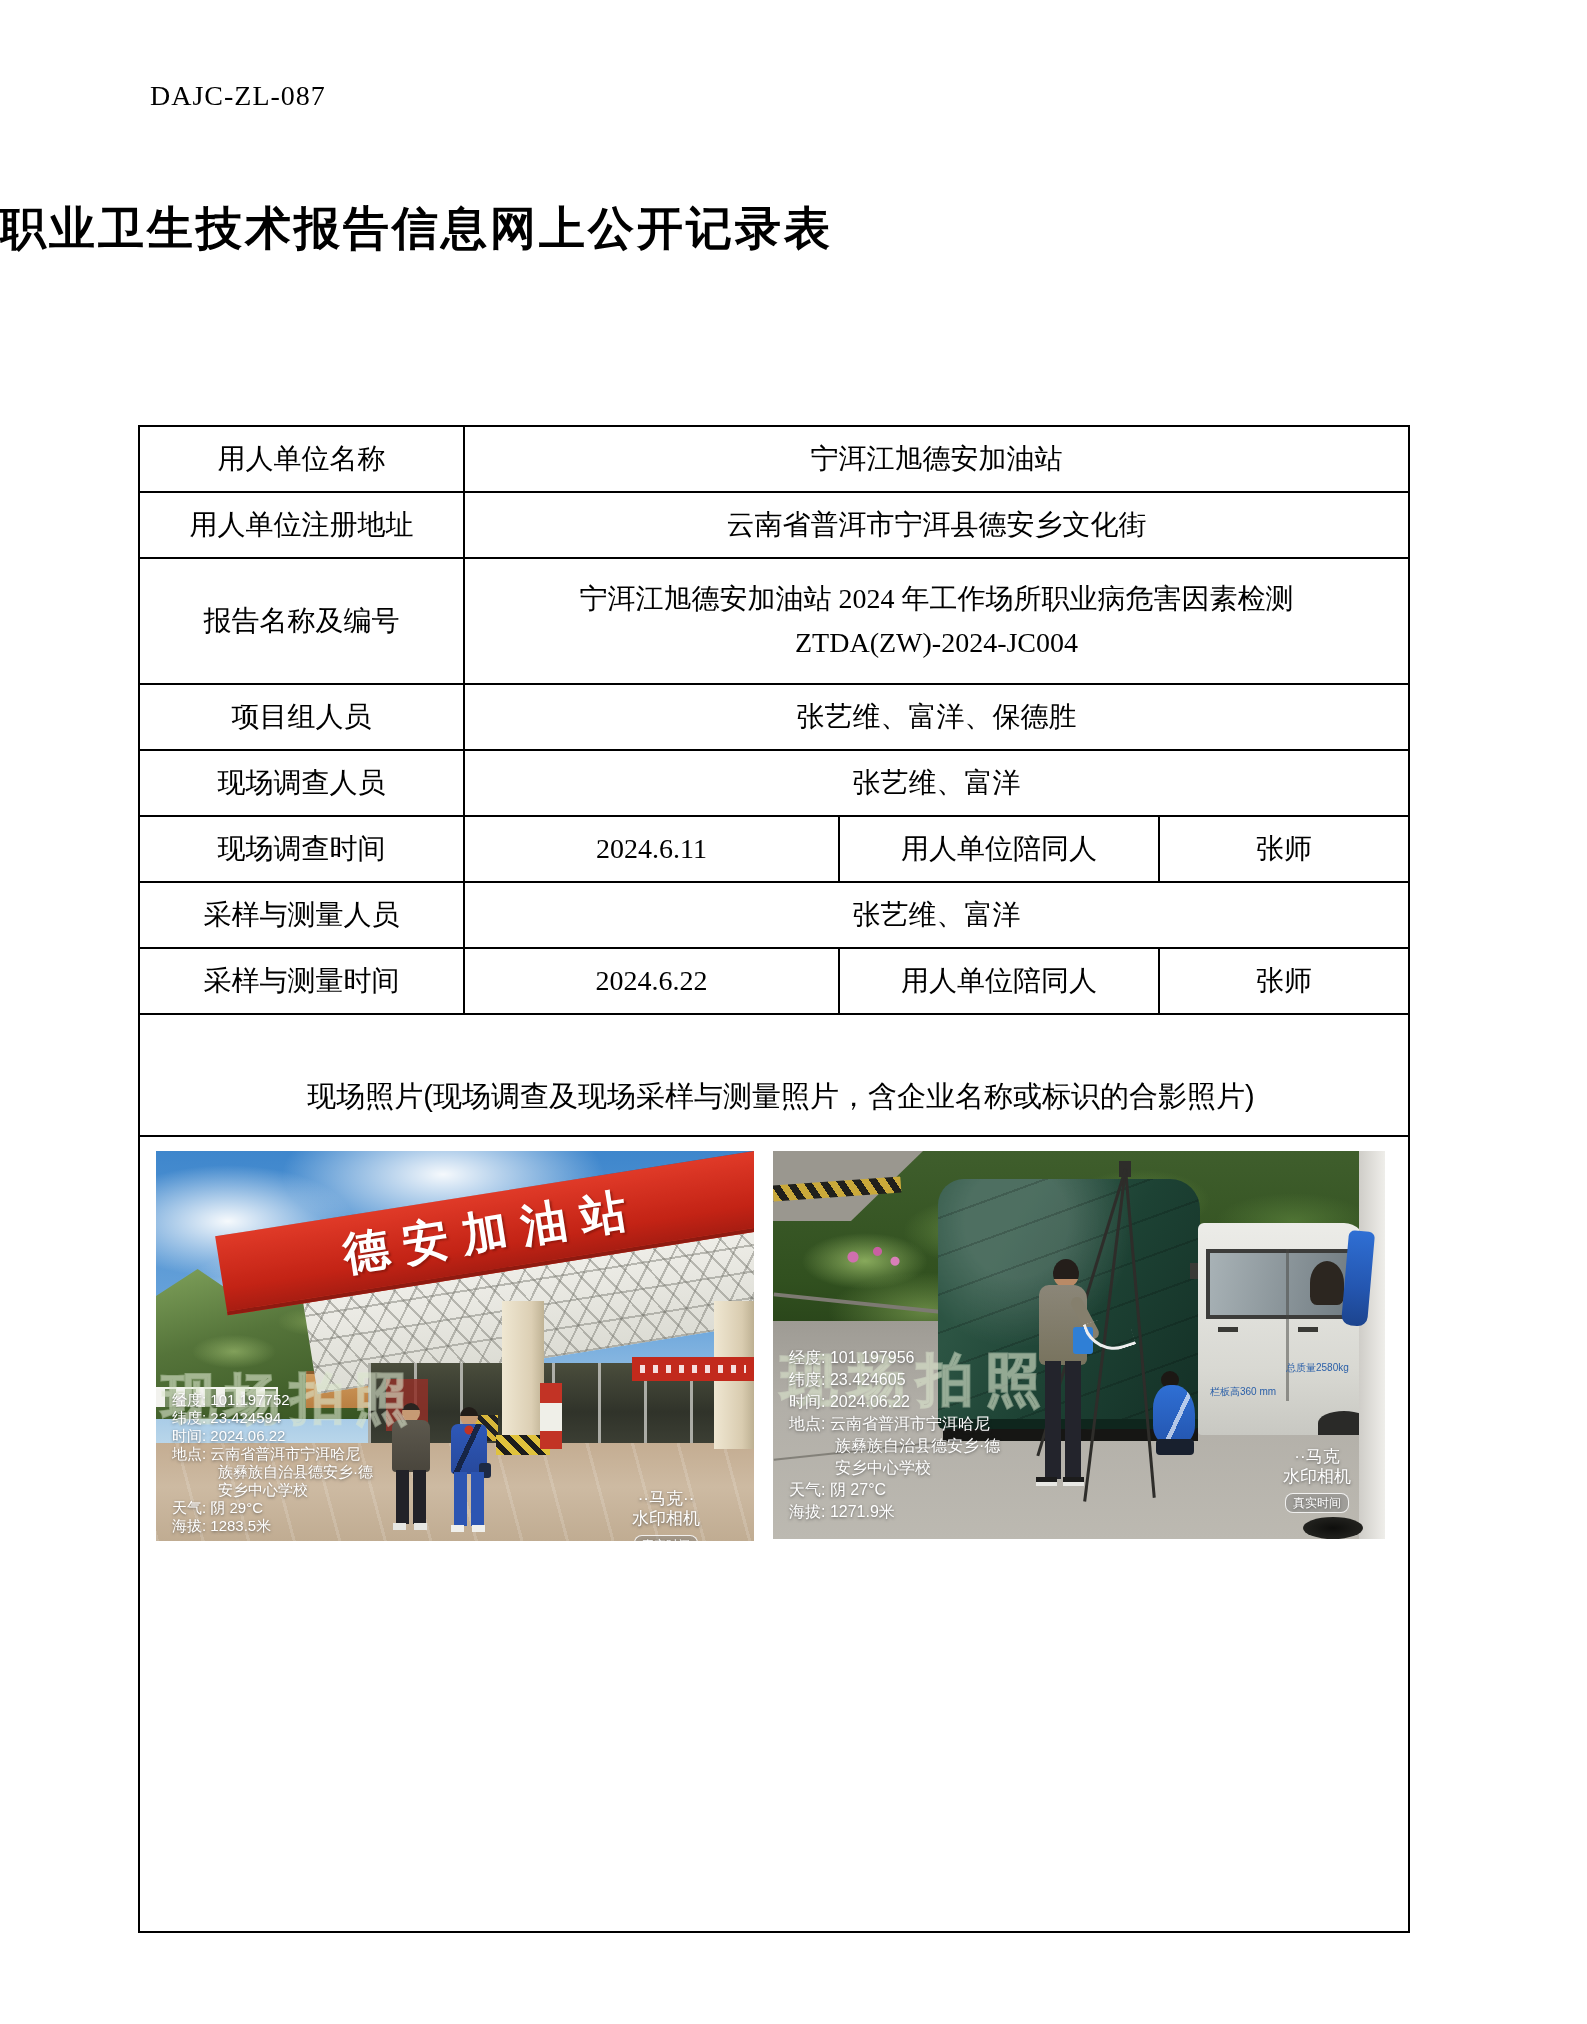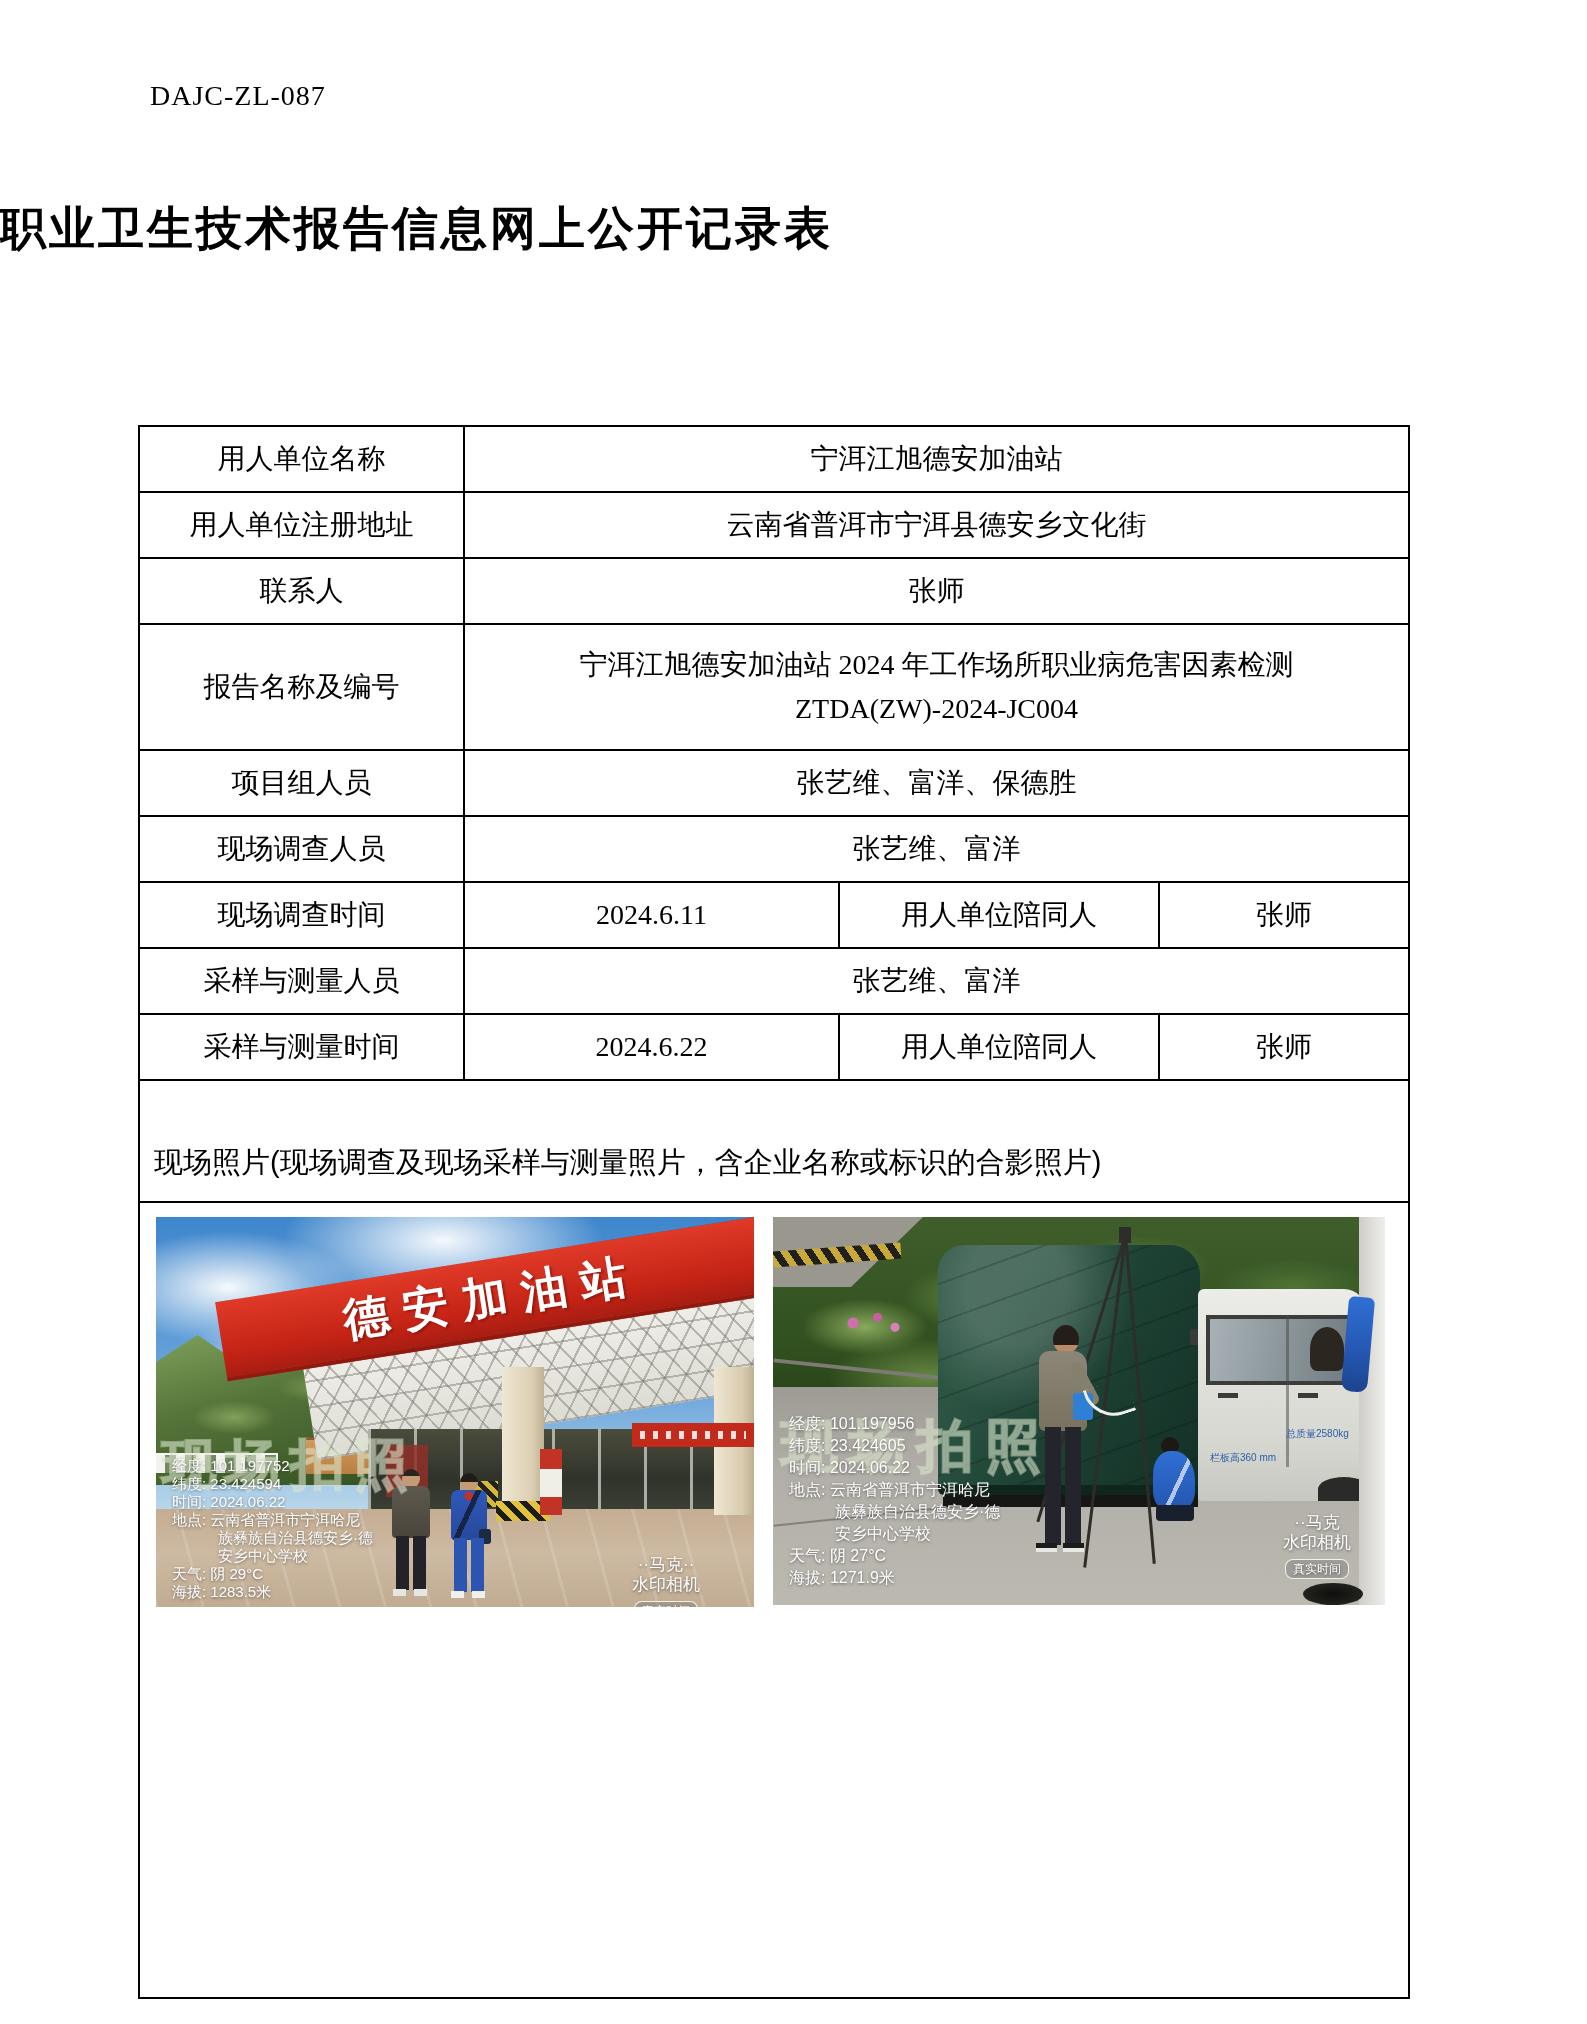--- a/index.html
+++ b/index.html
@@ -11,21 +11,21 @@
         font-weight:bold;letter-spacing:3px;font-family:"Liberation Sans","DejaVu Sans",sans-serif;}
   .subtitle{position:absolute;left:0;top:326px;width:100%;text-align:center;font-size:42px;
         font-weight:bold;letter-spacing:3px;font-family:"Liberation Sans","DejaVu Sans",sans-serif;}
 
   table.main{position:absolute;left:138px;top:425px;width:1270px;border-collapse:collapse;
         table-layout:fixed;font-size:28px;}
   table.main td{border:2px solid #000;text-align:center;vertical-align:middle;padding:0;}
   tr.rs td{height:64px;}
   tr.rr td{height:124px;}
   .report-line{line-height:44px;}
-  tr.rcap td{height:102px;text-align:left;vertical-align:bottom;padding:0 0 18px 14px;
+  tr.rcap td{height:102px;text-align:center;vertical-align:bottom;padding:0 0 18px 14px;
         font-family:"Liberation Sans","DejaVu Sans",sans-serif;font-size:29px;}
   tr.rphoto td{height:780px;text-align:left;vertical-align:top;padding:14px 0 0 16px;}
 
   .photos-wrap{display:flex;gap:19px;}
   .photo{position:relative;overflow:hidden;background:#888;}
   .photo *{position:absolute;}
   .photo-left{width:598px;height:390px;}
   .photo-right{width:612px;height:388px;}
 
   
@@ -216,24 +216,20 @@
     </colgroup>
     <tbody>
       <tr class="rs">
         <td>用人单位名称</td>
         <td colspan="3">宁洱江旭德安加油站</td>
       </tr>
       <tr class="rs">
         <td>用人单位注册地址</td>
         <td colspan="3">云南省普洱市宁洱县德安乡文化街</td>
       </tr>
-      <tr class="rs">
-        <td>联系人</td>
-        <td colspan="3">张师</td>
-      </tr>
       <tr class="rr">
         <td>报告名称及编号</td>
         <td colspan="3">
           <div class="report-line">宁洱江旭德安加油站 2024 年工作场所职业病危害因素检测</div>
           <div class="report-line">ZTDA(ZW)-2024-JC004</div>
         </td>
       </tr>
       <tr class="rs">
         <td>项目组人员</td>
         <td colspan="3">张艺维、富洋、保德胜</td>

